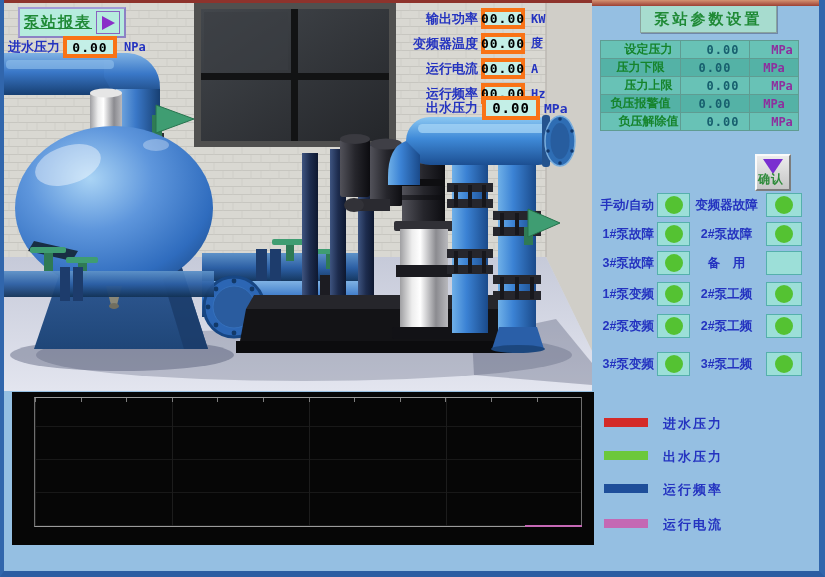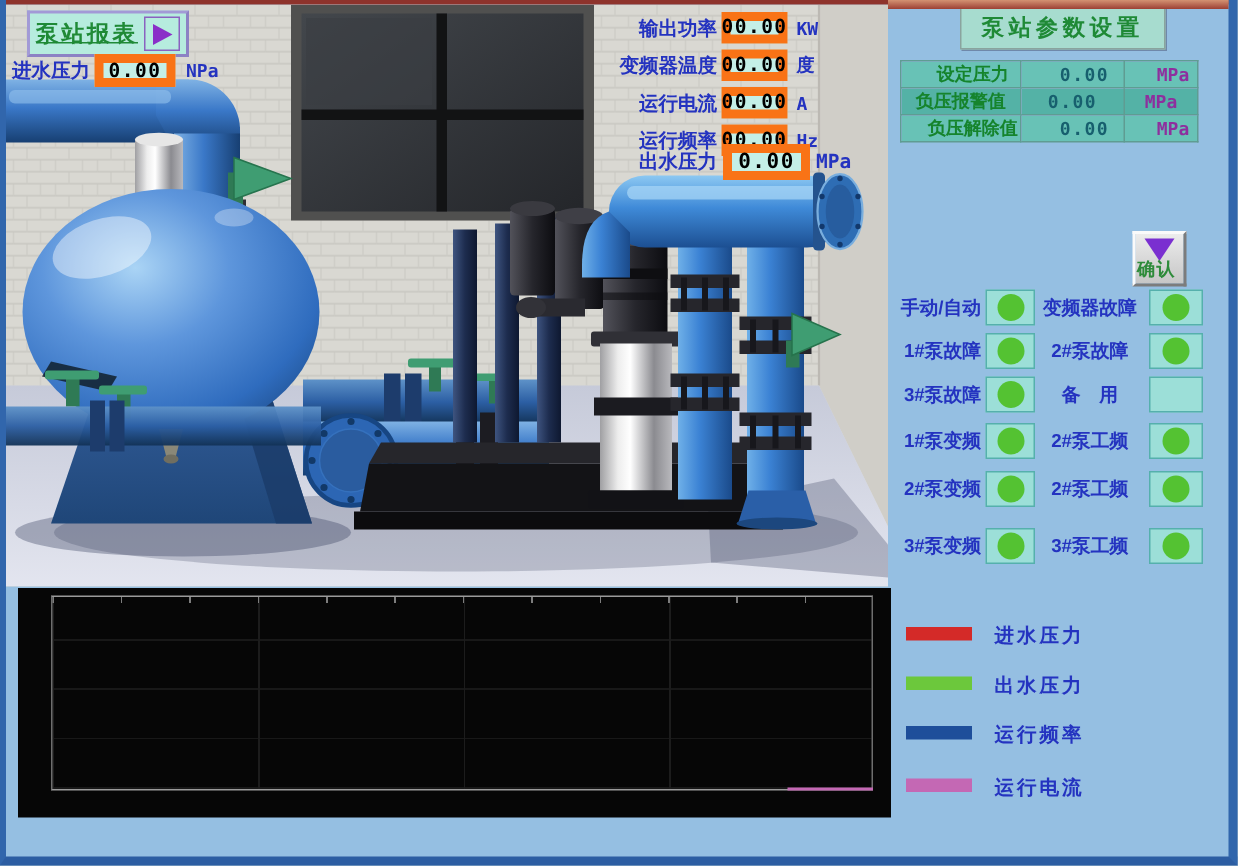--- a/index.html
+++ b/index.html
@@ -18,21 +18,21 @@
 
   
   .scene { position:absolute; left:0; top:3px; width:588px; height:388px; overflow:hidden; background:#d9d8d2; }
   .scene svg { position:absolute; left:0; top:0; }
 
   .flabel { color:#2433c0; font-weight:bold; font-size:13px; white-space:nowrap; }
   .vbox {
     background:#c4efe7; color:#000; text-align:center;
     font-family:"DejaVu Sans Mono","Liberation Mono",monospace;
     font-weight:bold; font-size:13px; letter-spacing:1px;
-    border:6px solid #f97316; display:flex; align-items:center; justify-content:center;
+    border:4px solid #f97316; display:flex; align-items:center; justify-content:center;
   }
   .funit { color:#2433c0; font-weight:bold; font-size:12px; font-family:"DejaVu Sans Mono","Liberation Mono",monospace; }
 
   .report-btn {
     position:absolute; left:14px; top:4px; height:31px; z-index:5;
     display:flex; align-items:center; padding:0 4px; gap:4px;
     background:#b6ecde; border:2px solid; border-color:#a29ad6 #8c82c4 #8c82c4 #a29ad6; cursor:pointer;
   }
   .report-btn .lbl { color:#1f8a36; font-weight:bold; font-size:15px; letter-spacing:2px;text-decoration:underline; }
   .play-box { width:24px; height:23px; background:#b6ecde; border:1px solid #8a62c0;
@@ -413,20 +413,30 @@
           <col class="col-val">
           <col class="col-unit">
         </colgroup>
       <tbody>
       <tr class="odd">
         <td class="p-name">设定压力</td>
         <td class="p-val">0.00</td>
         <td class="p-unit">MPa</td>
       </tr>
       <tr class="even">
+        <td class="p-name">压力下限</td>
+        <td class="p-val">0.00</td>
+        <td class="p-unit">MPa</td>
+      </tr>
+      <tr class="odd">
+        <td class="p-name">压力上限</td>
+        <td class="p-val">0.00</td>
+        <td class="p-unit">MPa</td>
+      </tr>
+      <tr class="even">
         <td class="p-name">负压报警值</td>
         <td class="p-val">0.00</td>
         <td class="p-unit">MPa</td>
       </tr>
       <tr class="odd">
         <td class="p-name">负压解除值</td>
         <td class="p-val">0.00</td>
         <td class="p-unit">MPa</td>
       </tr>
     </tbody>

